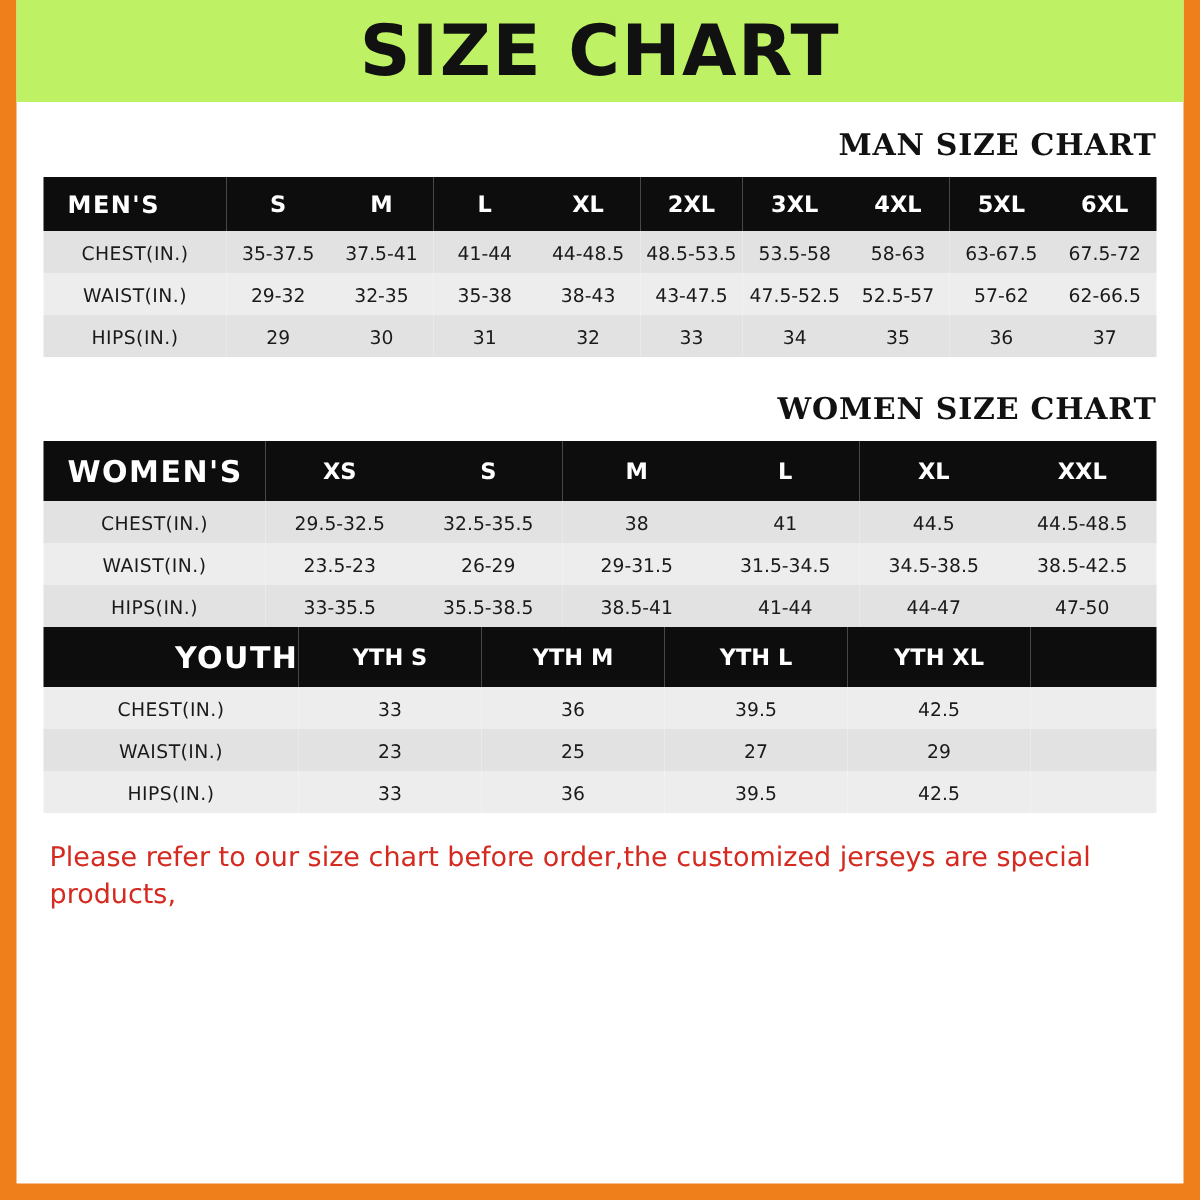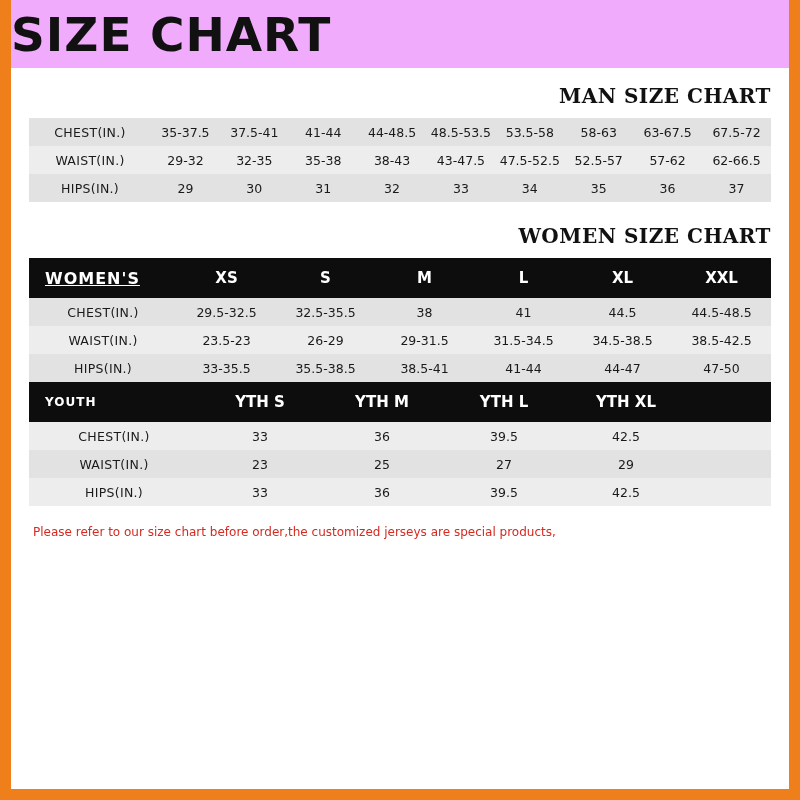--- a/index.html
+++ b/index.html
@@ -18,23 +18,24 @@
     width: 800px;
     height: 800px;
     box-sizing: border-box;
     border-left: 11px solid #ef7f1a;
     border-right: 11px solid #ef7f1a;
     border-bottom: 11px solid #ef7f1a;
     background: #ffffff;
   }
   .banner {
     height: 68px;
-    background: #f0abfc;
+    background: #bef264;
     display: flex;
     align-items: center;
+    justify-content: center;
   }
   .banner-title {
     font-family: "DejaVu Sans", sans-serif;
     font-weight: bold;
     font-size: 47px;
     letter-spacing: 1px;
     color: #111111;
     line-height: 1;
   }
   .section {
@@ -84,31 +85,31 @@
     font-size: 15px;
   }
   tr.odd td { background: #e2e2e2; }
   tr.even td { background: #ededed; }
   td.rowlabel {
     text-align: center;
     font-size: 12.5px;
     letter-spacing: 0.3px;
     color: #111111;
   }
-  .women tr.head td.corner { font-size: 16px; text-decoration: underline; }
+  .women tr.head td.corner { font-size: 20px; }
   .women td, .women th { font-size: 13px; height: 30px; }
   .women tr.head td { height: 40px; }
   .youth td, .youth th { font-size: 13px; height: 32px; }
   .youth tr.head td { height: 40px; }
-  .youth tr.head td.corner { font-size: 12px; }
+  .youth tr.head td.corner { font-size: 20px; text-align: right; }
 
   .footnote {
     margin: 18px 22px 0 22px;
     color: #d42a20;
-    font-size: 12px;
+    font-size: 18px;
     line-height: 1.38;
     font-family: "DejaVu Sans", sans-serif;
   }
 </style>
 </head>
 <body>
 
 <div class="page">
 
   <div class="banner">
@@ -116,20 +117,32 @@
   </div>
 
   <div class="section">
     <div class="section-title man-title">MAN SIZE CHART</div>
     <table class="chart men">
       <colgroup>
         <col style="width:122px">
         <col span="9">
       </colgroup>
       <tbody>
+        <tr class="head">
+          <td class="corner">MEN'S</td>
+          <td class="sizecol">S</td>
+          <td class="sizecol">M</td>
+          <td class="sizecol">L</td>
+          <td class="sizecol">XL</td>
+          <td class="sizecol">2XL</td>
+          <td class="sizecol">3XL</td>
+          <td class="sizecol">4XL</td>
+          <td class="sizecol">5XL</td>
+          <td class="sizecol">6XL</td>
+        </tr>
         <tr class="odd">
           <td class="rowlabel">CHEST(IN.)</td>
           <td>35-37.5</td>
           <td>37.5-41</td>
           <td>41-44</td>
           <td>44-48.5</td>
           <td>48.5-53.5</td>
           <td>53.5-58</td>
           <td>58-63</td>
           <td>63-67.5</td>

